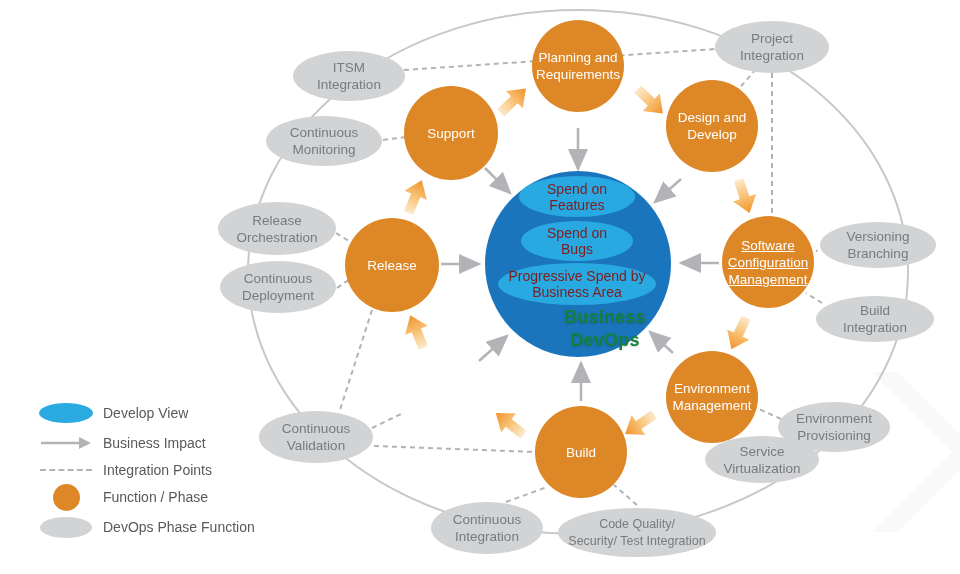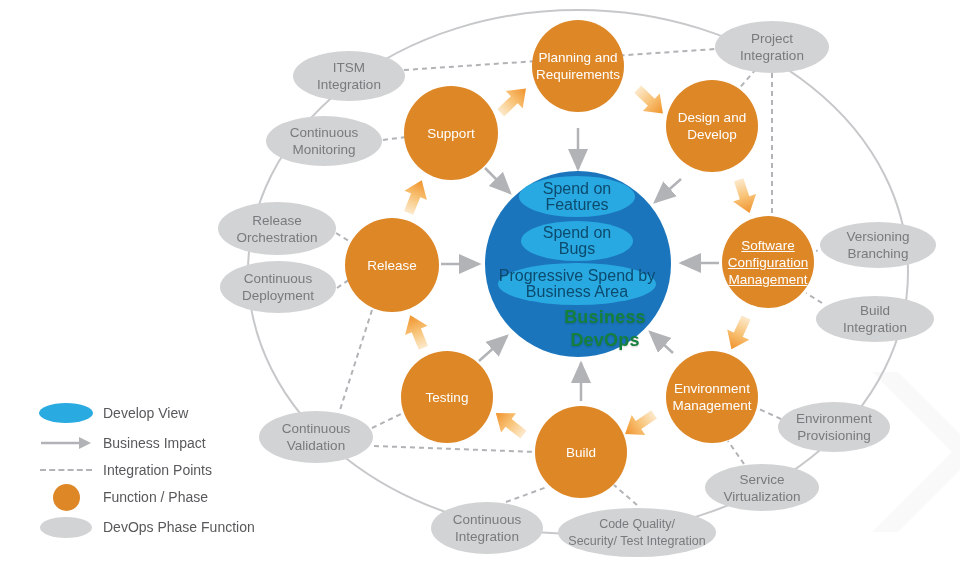--- a/index.html
+++ b/index.html
@@ -19,22 +19,22 @@
   }
   .activity{
     background:#D1D3D4;color:#797A7D;
     font-size:13.5px;line-height:17px;
   }
   .center-circle{
     position:absolute;left:485px;top:171px;width:186px;height:186px;
     background:#1B75BC;border-radius:50%;
   }
   .bubble{
-    background:#29A9E1;color:#0c4a6e;
-    font-size:16px;line-height:16px;
+    background:#29A9E1;color:#7f1d1d;
+    font-size:14px;line-height:16px;
   }
   .center-title{
     position:absolute;left:512px;top:306px;width:186px;
     text-align:center;color:#15803d;font-weight:bold;
     font-size:18px;line-height:23px;letter-spacing:.2px;
     text-shadow:0 1px 2px rgba(0,0,0,.18);
   }
   
   .legend-row{
     position:absolute;left:35px;height:30px;display:flex;align-items:center;
@@ -123,21 +123,21 @@
     </div>
   <div class="node activity" style="left:259px;top:411px;width:114px;height:52px;">
       <span class="node-label">Continuous<br>Validation</span>
     </div>
   <div class="node activity" style="left:431px;top:502px;width:112px;height:52px;">
       <span class="node-label">Continuous<br>Integration</span>
     </div>
   <div class="node activity" style="left:558px;top:508px;width:158px;height:49px;font-size:12.5px;">
       <span class="node-label">Code Quality/<br>Security/ Test Integration</span>
     </div>
-  <div class="node activity" style="left:705px;top:464px;width:114px;height:47px;">
+  <div class="node activity" style="left:705px;top:436px;width:114px;height:47px;">
       <span class="node-label">Service<br>Virtualization</span>
     </div>
   <div class="node activity" style="left:778px;top:402px;width:112px;height:50px;">
       <span class="node-label">Environment<br>Provisioning</span>
     </div>
   <div class="node activity" style="left:816px;top:296px;width:118px;height:46px;">
       <span class="node-label">Build<br>Integration</span>
     </div>
   <div class="node activity" style="left:820px;top:222px;width:116px;height:46px;">
       <span class="node-label">Versioning<br>Branching</span>
@@ -156,23 +156,20 @@
       <span class="node-label">Design and<br>Develop</span>
     </div>
   <div class="node phase" style="left:722px;top:216px;width:92px;height:92px;text-decoration:underline;">
       <span class="node-label">Software<br>Configuration<br>Management</span>
     </div>
   <div class="node phase" style="left:666px;top:351px;width:92px;height:92px;">
       <span class="node-label">Environment<br>Management</span>
     </div>
   <div class="node phase" style="left:535px;top:406px;width:92px;height:92px;">
       <span class="node-label">Build</span>
-    </div>
-  <div class="node phase" style="left:401px;top:351px;width:92px;height:92px;">
-      <span class="node-label">Testing</span>
     </div>
   <div class="node phase" style="left:345px;top:218px;width:94px;height:94px;">
       <span class="node-label">Release</span>
     </div>
 
   <div class="center-circle"></div>
   <div class="node bubble" style="left:519px;top:176px;width:116px;height:41px;">
       <span class="node-label">Spend on<br>Features</span>
     </div>
   <div class="node bubble" style="left:521px;top:221px;width:112px;height:40px;">

